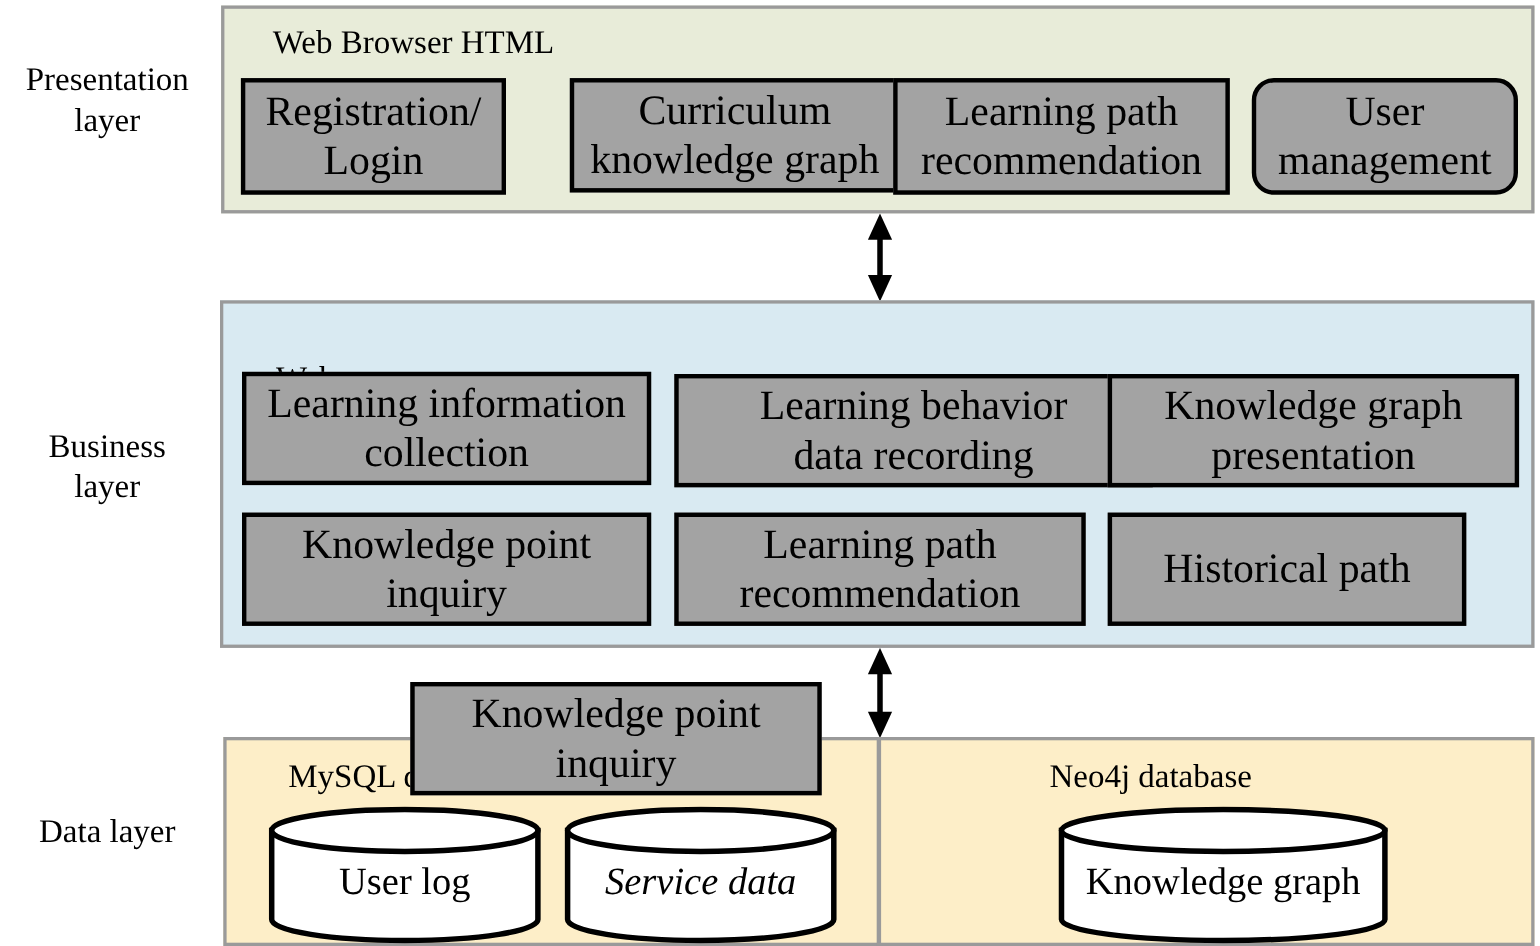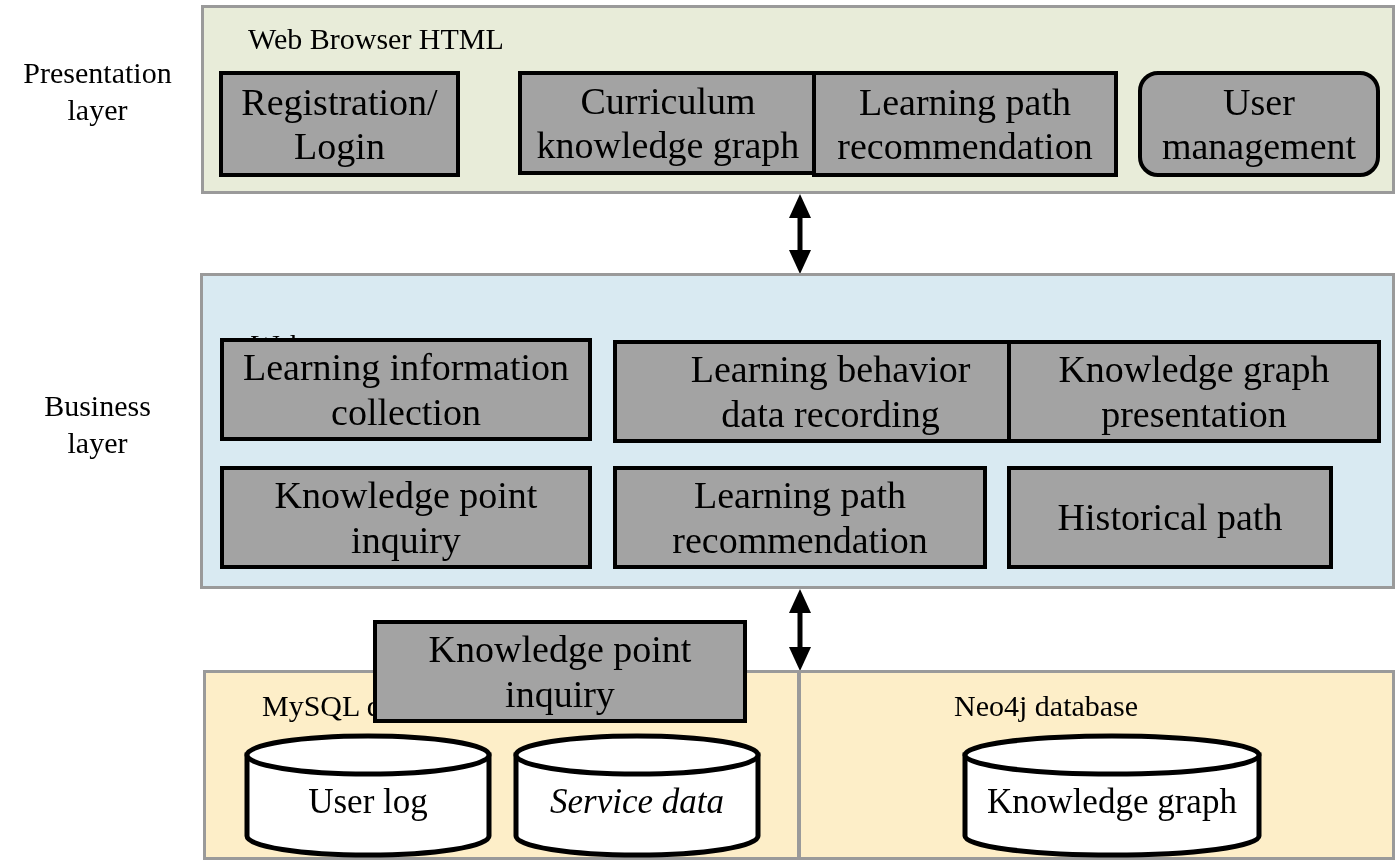--- a/index.html
+++ b/index.html
@@ -78,20 +78,21 @@
 <body>
 
 <div id="stage">
 
   <div class="layer-caption" style="left:0px;top:55px;width:195px;">Presentation
 layer</div>
 
   <div class="layer-caption" style="left:0px;top:388px;width:195px;">Business
 layer</div>
 
+  <div class="layer-caption" style="left:0px;top:738px;width:195px;">Data layer</div>
 
   <div class="panel" style="left:201px;top:5px;width:1194px;height:189px;background:#e8ecd9;">
     <div class="panel-title" style="left:44px;top:16px;">Web Browser HTML</div>
   </div>
 
   <div class="box" style="left:219px;top:71px;width:241px;height:106px;">
     <span class="txt">Registration/
 Login</span>
   </div>
   <div class="box" style="left:498px;top:71px;width:300px;height:104px;margin-left:20px;">

